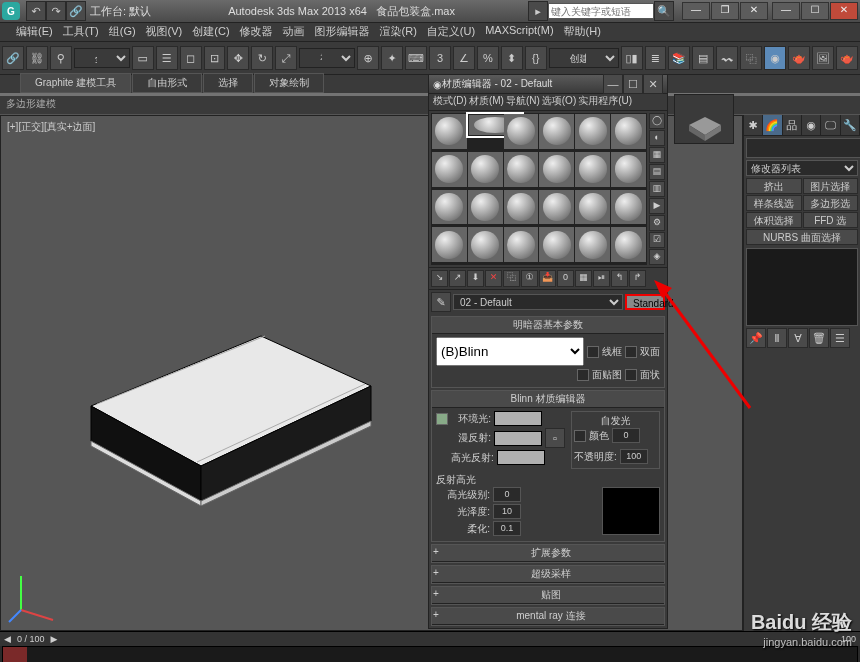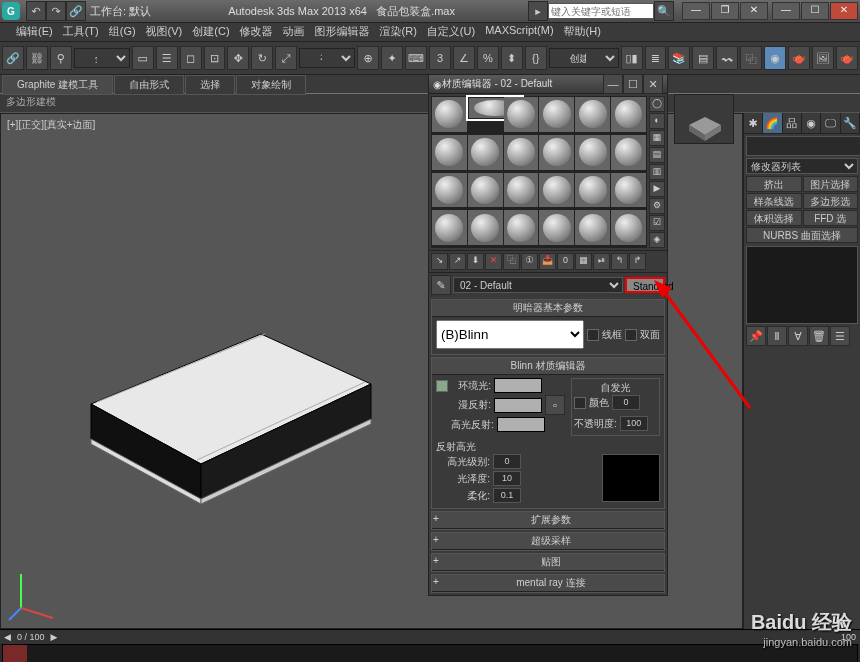--- a/index.html
+++ b/index.html
@@ -10,21 +10,21 @@
 .win-btns{display:flex;gap:1px}
 .win-btn{width:26px;height:16px;background:#5c5c5c;border:1px solid #333;text-align:center;line-height:14px;font-size:10px;color:#eee}
 .win-btn.close{background:#c04a3a}
 .menubar{height:18px;background:#3a3a3a;display:flex;align-items:flex-start;padding:0 12px;border-bottom:1px solid #222;gap:2px}
 .menubar span{padding:1px 4px;color:#cfcfcf}
 .toolbar{height:30px;background:#3a3a3a;border-bottom:1px solid #222;display:flex;align-items:center;gap:2px;padding:1px 2px;overflow:hidden}
 .tbtn{width:22px;height:22px;background:#4a4a4a;border:1px solid #2a2a2a;display:flex;align-items:center;justify-content:center;font-size:11px;color:#ccc}
 .tbtn.sm{width:18px;height:18px}
 .tbtn.hl{background:#5c8ab8}
 .sel{height:20px;background:#3a3a3a;border:1px solid #222;color:#ccc;padding:0 16px;font-size:10px}
-.ribbon{height:18px;background:#3a3a3a;border-bottom:1px solid #737373;display:flex;align-items:flex-start;padding:0 2px}
+.ribbon{height:18px;background:#3a3a3a;border-bottom:3px solid #737373;display:flex;align-items:flex-end;padding:0 20px}
 .ribbon .tab{padding:2px 14px;background:#3a3a3a;border:1px solid #555;margin-right:1px;font-size:10px}
 .ribbon .tab.act{background:#4a4a4a}
 .subbar{height:16px;background:#3a3a3a;border-bottom:1px solid #555;padding:1px 6px;font-size:10px;color:#aaa}
 .work{display:flex;height:516px}
 .viewport{flex:1;background:#565656;position:relative;border:1px solid #222}
 .vp-label{position:absolute;top:4px;left:6px;font-size:10px;color:#ccc}
 .box3d{position:absolute;top:180px;left:80px;width:300px;height:210px}
 .tl-row{height:46px;background:#2a2a2a;border-top:1px solid #000;display:flex;flex-direction:column}
 .tl-top{display:flex;align-items:center;height:14px;background:#333;font-size:9px;padding:0 4px;gap:6px}
 .tl-track{flex:1;background:#1a1a1a;position:relative;border:1px solid #000;margin:0 2px}
@@ -235,20 +235,27 @@
 
 <div class="mat-editor">
   <div class="mat-title">
     <span>◉</span>
     <span>材质编辑器 - 02 - Default</span>
     <span class="sp"></span>
     <span class="tbtn sm">—</span>
     <span class="tbtn sm">☐</span>
     <span class="tbtn sm">✕</span>
   </div>
+  <div class="mat-menus">
+    <span>模式(D)</span>
+    <span>材质(M)</span>
+    <span>导航(N)</span>
+    <span>选项(O)</span>
+    <span>实用程序(U)</span>
+  </div>
   <div class="mat-slots">
     <div class="slot-grid">
       <div class="slot">
           <div class="ball"></div>
         </div>
       <div class="slot sel">
           <div class="ball"></div>
         </div>
       <div class="slot">
           <div class="ball"></div>
@@ -352,20 +359,26 @@
   <div class="rollup">
     <div class="hdr">明暗器基本参数</div>
     <div class="bd">
       <div class="param-row">
         <select class="dd" style="flex:1;height:29px"><option>(B)Blinn</option></select>
         <span class="chk"></span>
           <span>线框</span>
         <span class="chk"></span>
           <span>双面</span>
       </div>
+      <div class="param-row" style="justify-content:flex-end">
+        <span class="chk"></span>
+          <span>面贴图</span>
+        <span class="chk"></span>
+          <span>面状</span>
+      </div>
     </div>
   </div>
 
   <div class="rollup">
     <div class="hdr">Blinn 材质编辑器</div>
     <div class="bd">
       <div style="display:flex;gap:6px">
         <div style="flex:1">
           <div class="param-row">
               <span class="chk on"></span>

